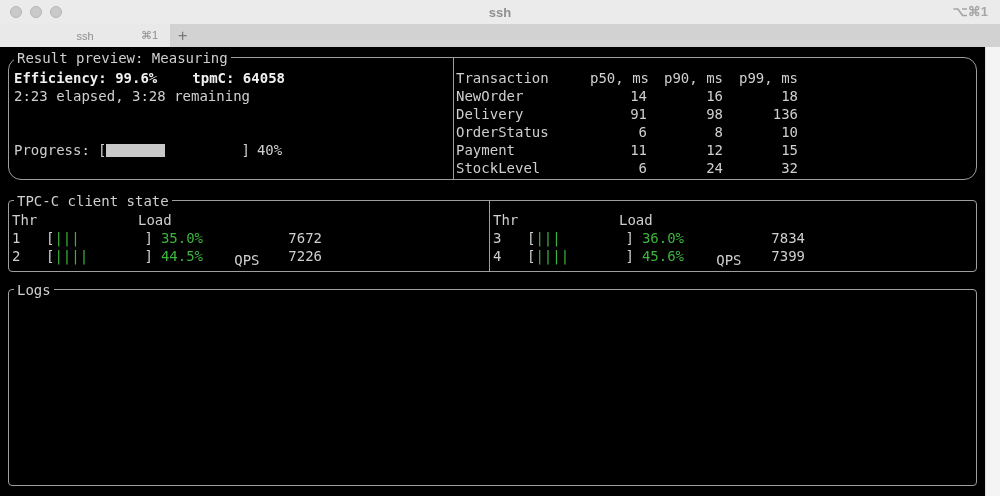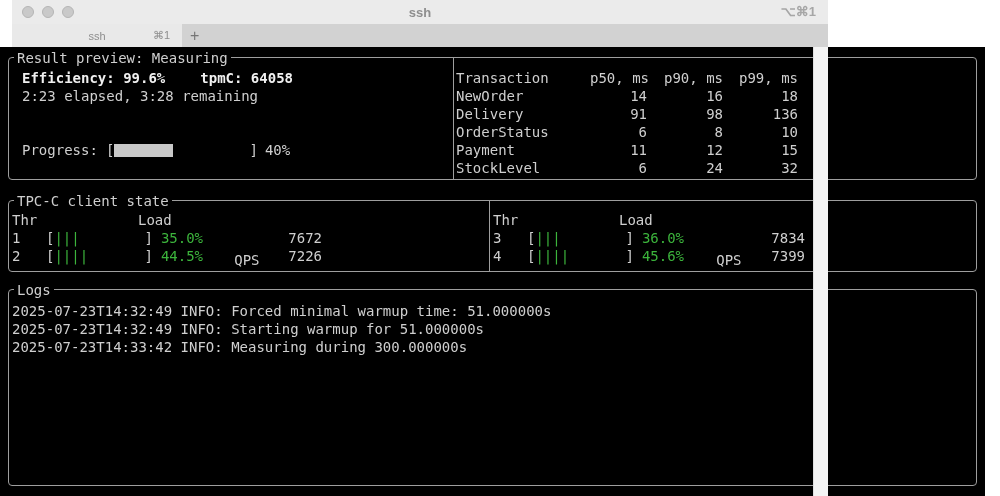--- a/index.html
+++ b/index.html
@@ -1,17 +1,17 @@
 <!DOCTYPE html>
 <html style="--bg: #000000; --text: #cfcfcf; --boldtext: #f0f0f0; --border: #9e9e9e; --green: #3cb43c; --fill: #c8c8c8;"><head>
 <meta charset="utf-8">
 <style>
   html,body{margin:0;padding:0;}
   body{width:1000px;height:496px;overflow:hidden;background:#ffffff;}
-  .window{position:relative;width:816px;height:496px;font-family:"Liberation Sans",sans-serif;padding-left:12px;}
+  .window{position:relative;width:1000px;height:496px;font-family:"Liberation Sans",sans-serif;}
 
   
   .titlebar{height:24px;background:#ebebeb;position:relative;display:flex;align-items:center;}
   .traffic{display:flex;gap:8px;padding-left:10px;position:relative;z-index:2;}
   .light{width:12px;height:12px;border-radius:50%;background:#c9c9c9;border:1px solid #b5b5b5;box-sizing:border-box;}
   .win-title{position:absolute;left:0;right:0;text-align:center;color:#8e8e8e;font-size:13px;font-weight:bold;}
   .win-shortcut{position:absolute;right:12px;top:4px;color:#a6a6a6;font-size:13px;font-weight:bold;}
   .tabbar{height:23px;background:#d2d2d2;display:flex;align-items:stretch;}
   .tab{width:170px;background:#e9e9e9;position:relative;display:flex;align-items:center;justify-content:center;font-size:11px;color:#8e8e8e;}
   .tab-shortcut{position:absolute;right:12px;color:#8e8e8e;}
@@ -19,22 +19,22 @@
 
   
   .term{position:absolute;top:47px;left:0;width:985px;height:449px;background:var(--bg);
         font-family:"DejaVu Sans Mono",monospace;font-size:14px;line-height:18px;color:var(--text);}
   .scrolltrack{position:absolute;top:47px;right:0;width:15px;height:449px;background:#f4f4f4;border-left:1px solid #e0e0e0;box-sizing:border-box;}
 
   .tbox{position:absolute;left:8px;width:969px;border:1px solid var(--border);border-radius:4px;box-sizing:border-box;}
   .tbox-title{position:absolute;top:-9px;left:5px;background:var(--bg);padding:0 3px;white-space:pre;}
   .vdiv{position:absolute;top:0;bottom:0;width:1px;background:var(--border);}
 
-  #box1{top:10px;height:123px;}
-  #b1-left{position:absolute;left:13px;top:11px;width:436px;}
+  #box1{top:10px;height:123px;border-radius:13px;}
+  #b1-left{position:absolute;left:5px;top:11px;width:436px;}
   #b1-div{left:444px;}
   #b1-right{position:absolute;left:447px;top:11px;right:4px;}
   .row{white-space:pre;height:18px;}
   .bold-row{font-weight:bold;color:var(--boldtext);}
   .tpmc{margin-left:35px;}
   .plabel{display:inline-block;width:84px;margin-top:36px;}
   .ptrack{display:inline-block;width:135px;height:13px;position:relative;vertical-align:-2px;}
   .pfill{position:absolute;left:0;top:0;height:100%;background:var(--fill);}
   .ppct{margin-left:7px;}
 
@@ -125,24 +125,19 @@
         </div>
       <div class="panel" id="panel-right">
           <div class="thr-head"><span class="th-thr">Thr</span><span class="th-load">Load</span><span class="th-qps">QPS</span></div>
           <div class="thr-row"><span class="thr-id">3</span><span>[</span><span class="meter-inner">|||</span><span>]</span><span class="thr-load">36.0%</span><span class="thr-qps">7834</span></div>
           <div class="thr-row"><span class="thr-id">4</span><span>[</span><span class="meter-inner">||||</span><span>]</span><span class="thr-load">45.6%</span><span class="thr-qps">7399</span></div>
         </div>
     </div>
 
     <div class="tbox" id="box3">
       <span class="tbox-title">Logs</span>
-      <div id="logs-body">
-          <div class="row">2025-07-23T14:32:49 INFO: Forced minimal warmup time: 51.000000s</div>
-          <div class="row">2025-07-23T14:32:49 INFO: Starting warmup for 51.000000s</div>
-          <div class="row">2025-07-23T14:33:42 INFO: Measuring during 300.000000s</div>
-        </div>
     </div>
 
   </div>
 
   <div class="scrolltrack"></div>
 
 </div>
 
 </body></html>

